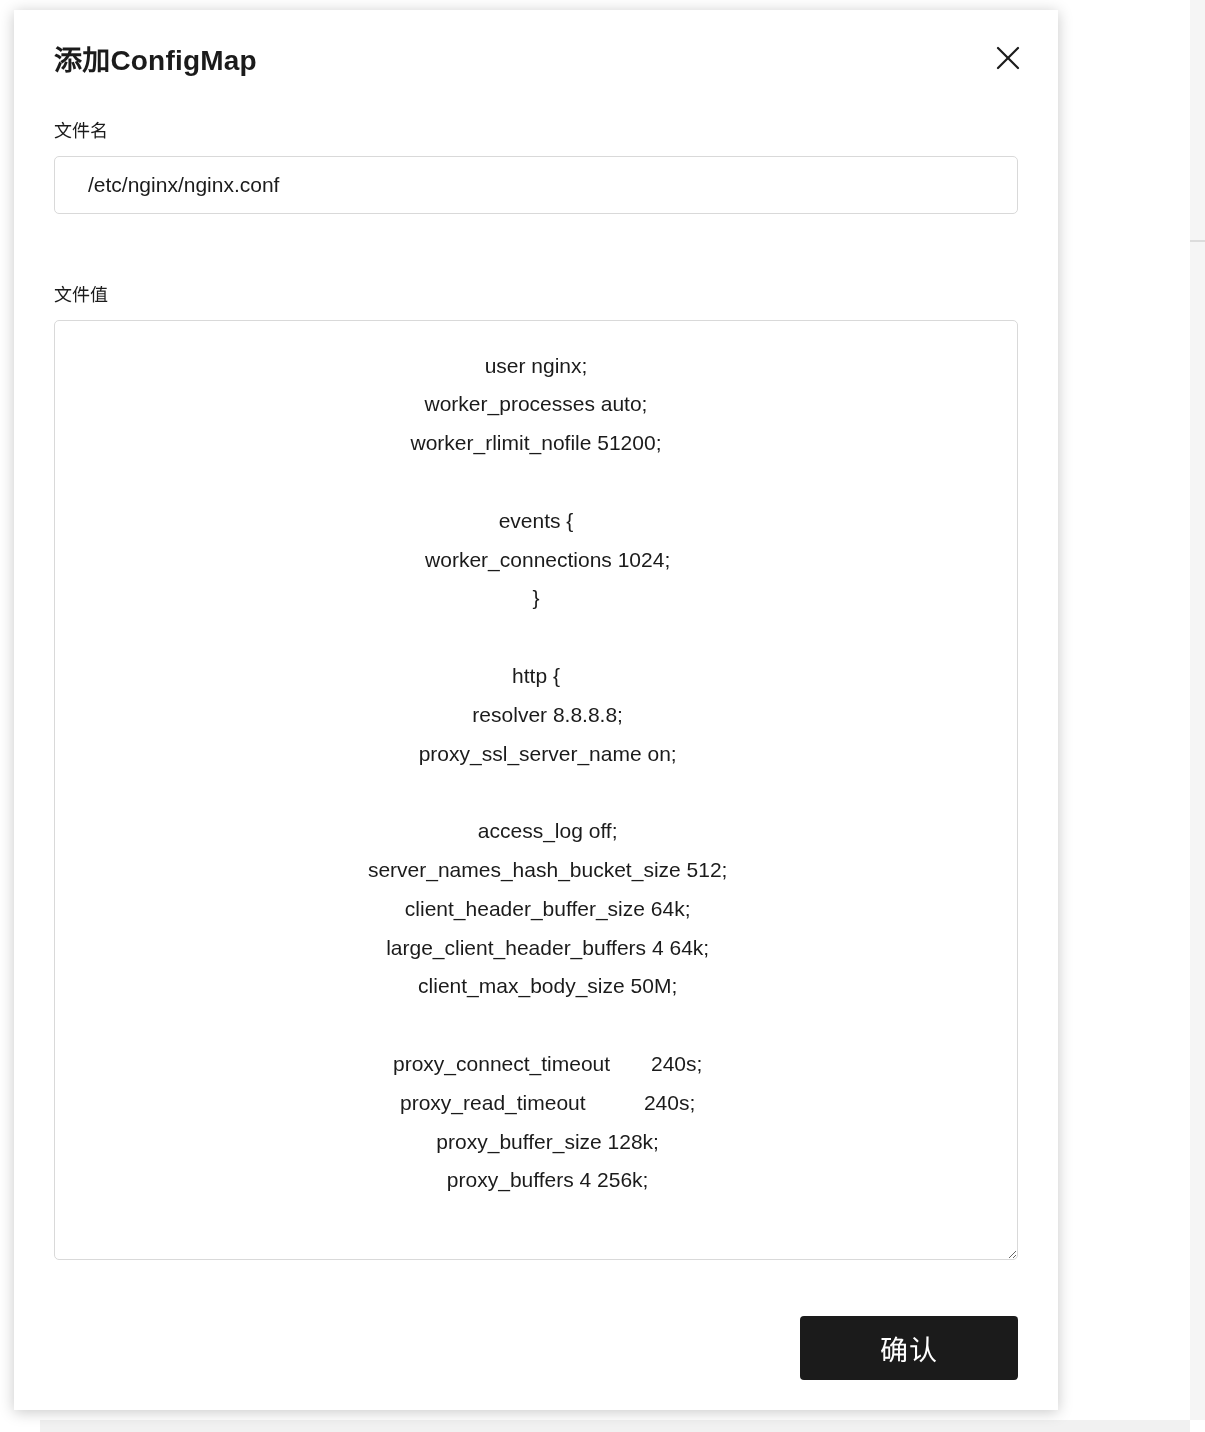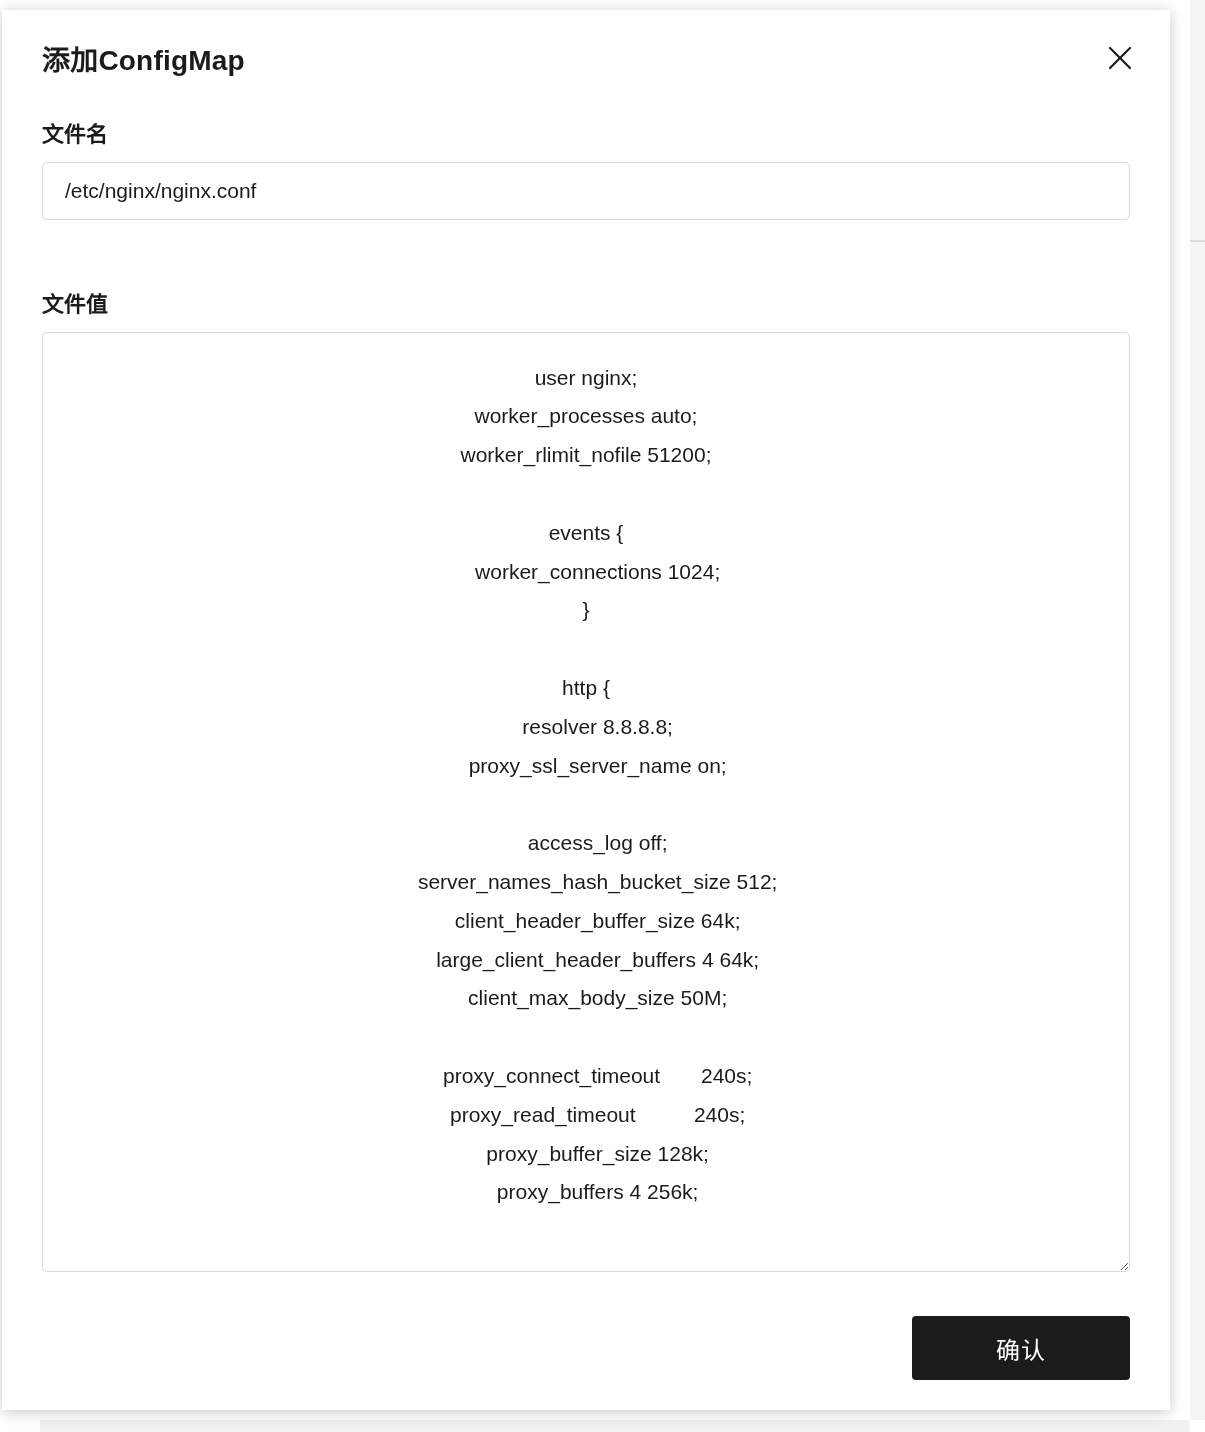--- a/index.html
+++ b/index.html
@@ -26,23 +26,23 @@
     background: #e8e8e8;
   }
   .backdrop-rule.r1 { left: 1190px; top: 0; width: 15px; height: 240px; background: #f5f5f5; }
   .backdrop-rule.r2 { left: 1190px; top: 240px; width: 15px; height: 2px; background: #dcdcdc; }
   .backdrop-rule.r3 { left: 1190px; top: 242px; width: 15px; height: 1190px; background: #f5f5f5; }
   .backdrop-rule.r4 { left: 0px;  top: 1420px; width: 1205px; height: 12px; background: #ffffff; }
   .backdrop-rule.r5 { left: 40px; top: 1420px; width: 1150px; height: 12px; background: #f1f1f1; }
 
   .modal {
     position: absolute;
-    left: 2px;
+    left: 14px;
     top: 10px;
-    width: 1168px;
+    width: 1044px;
     height: 1400px;
     background: #ffffff;
     box-shadow: 0 2px 14px rgba(0,0,0,0.22);
     box-sizing: border-box;
     overflow: hidden;
   }
 
   .modal-header {
     position: relative;
     padding: 34px 40px 0 40px;
@@ -69,35 +69,35 @@
     align-items: center;
     justify-content: center;
   }
   .close-btn svg { display: block; }
 
   .modal-body {
     padding: 0 40px;
   }
 
   .field-label {
-    font-size: 22px;
+    font-size: 18px;
     color: #1b1b1b;
     margin-top: 38px;
     margin-bottom: 14px;
     display: block;
-    font-weight: 700;
+    font-weight: 400;
   }
 
   .text-input {
     width: 100%;
     box-sizing: border-box;
     height: 58px;
     border: 1px solid #d9d9d9;
     border-radius: 5px;
-    padding: 0 22px;
+    padding: 0 33px;
     font-size: 21px;
     color: #1b1b1b;
     font-family: "Liberation Sans", sans-serif;
     background: #ffffff;
     outline: none;
   }
   .text-input::placeholder { color: #a8a8a8; }
 
   .value-label { margin-top: 66px; }
 
@@ -142,21 +142,21 @@
     right: 40px;
     bottom: 30px;
   }
   .confirm-btn {
     min-width: 218px;
     height: 64px;
     background: #1b1b1b;
     color: #ffffff;
     border: none;
     border-radius: 4px;
-    font-size: 24px;
+    font-size: 28px;
     font-family: "Liberation Sans", sans-serif;
     cursor: pointer;
     letter-spacing: 1px;
   }
 </style>
 </head>
 <body>
 
 <div class="page-backdrop">
   <div class="backdrop-rule r1"></div>

